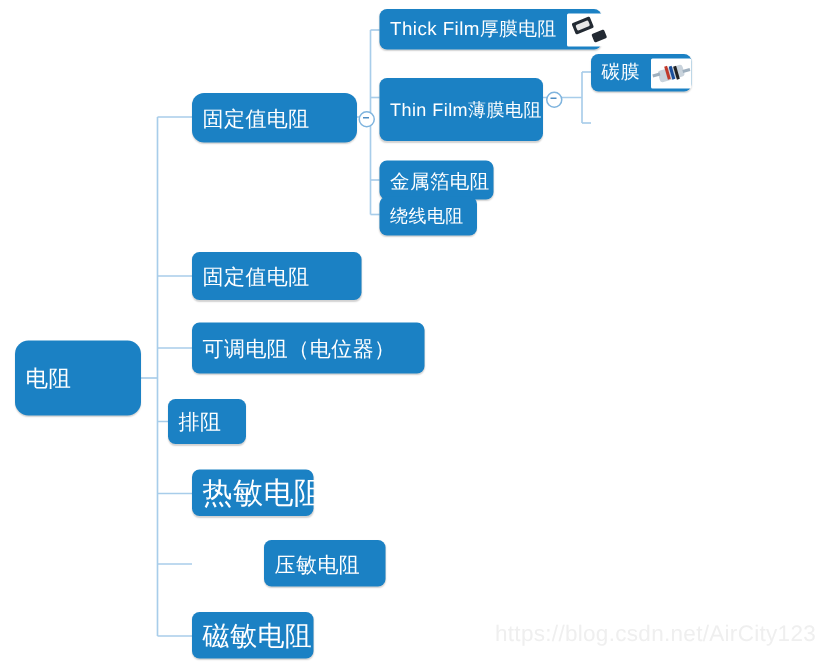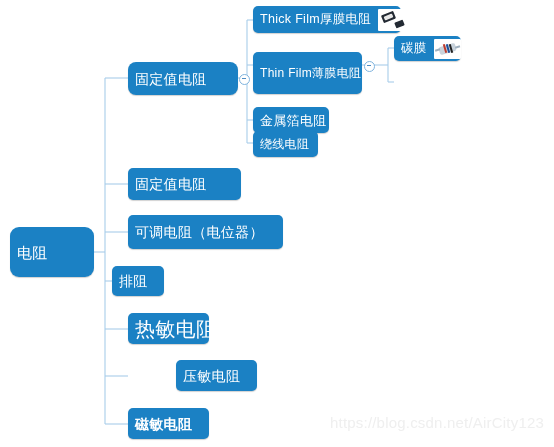--- a/index.html
+++ b/index.html
@@ -153,21 +153,21 @@
   </div>
 
   <div class="node" style="left:128px; top:313px; width:81px; height:31px; font-size:20px;">
     <span class="label">热敏电阻</span>
   </div>
 
   <div class="node" style="left:128px; top:360px; width:81px; height:31px; font-size:14px;margin-left:48px;">
     <span class="label">压敏电阻</span>
   </div>
 
-  <div class="node" style="left:128px; top:408px; width:81px; height:31px; font-size:14px;font-weight:bold;">
+  <div class="node" style="left:128px; top:408px; width:81px; height:31px; font-size:18px;">
     <span class="label">磁敏电阻</span>
   </div>
 
   <div class="node" style="left:253px; top:6px; width:148px; height:27px; font-size:12.5px;">
     <span class="label">Thick Film厚膜电阻</span>
     <span class="thumb" style="width:30px; height:22px; margin-right:3px;">
       <span class="chip" style="left:4px; top:4px; width:13px; height:8px; transform:rotate(-22deg);"></span>
       <span class="chip" style="left:6px; top:6px; width:9px; height:4px; background:#e8e8e8; transform:rotate(-22deg);"></span>
       <span class="chip" style="left:17px; top:12px; width:9px; height:6px; transform:rotate(-22deg);"></span>
     </span>

